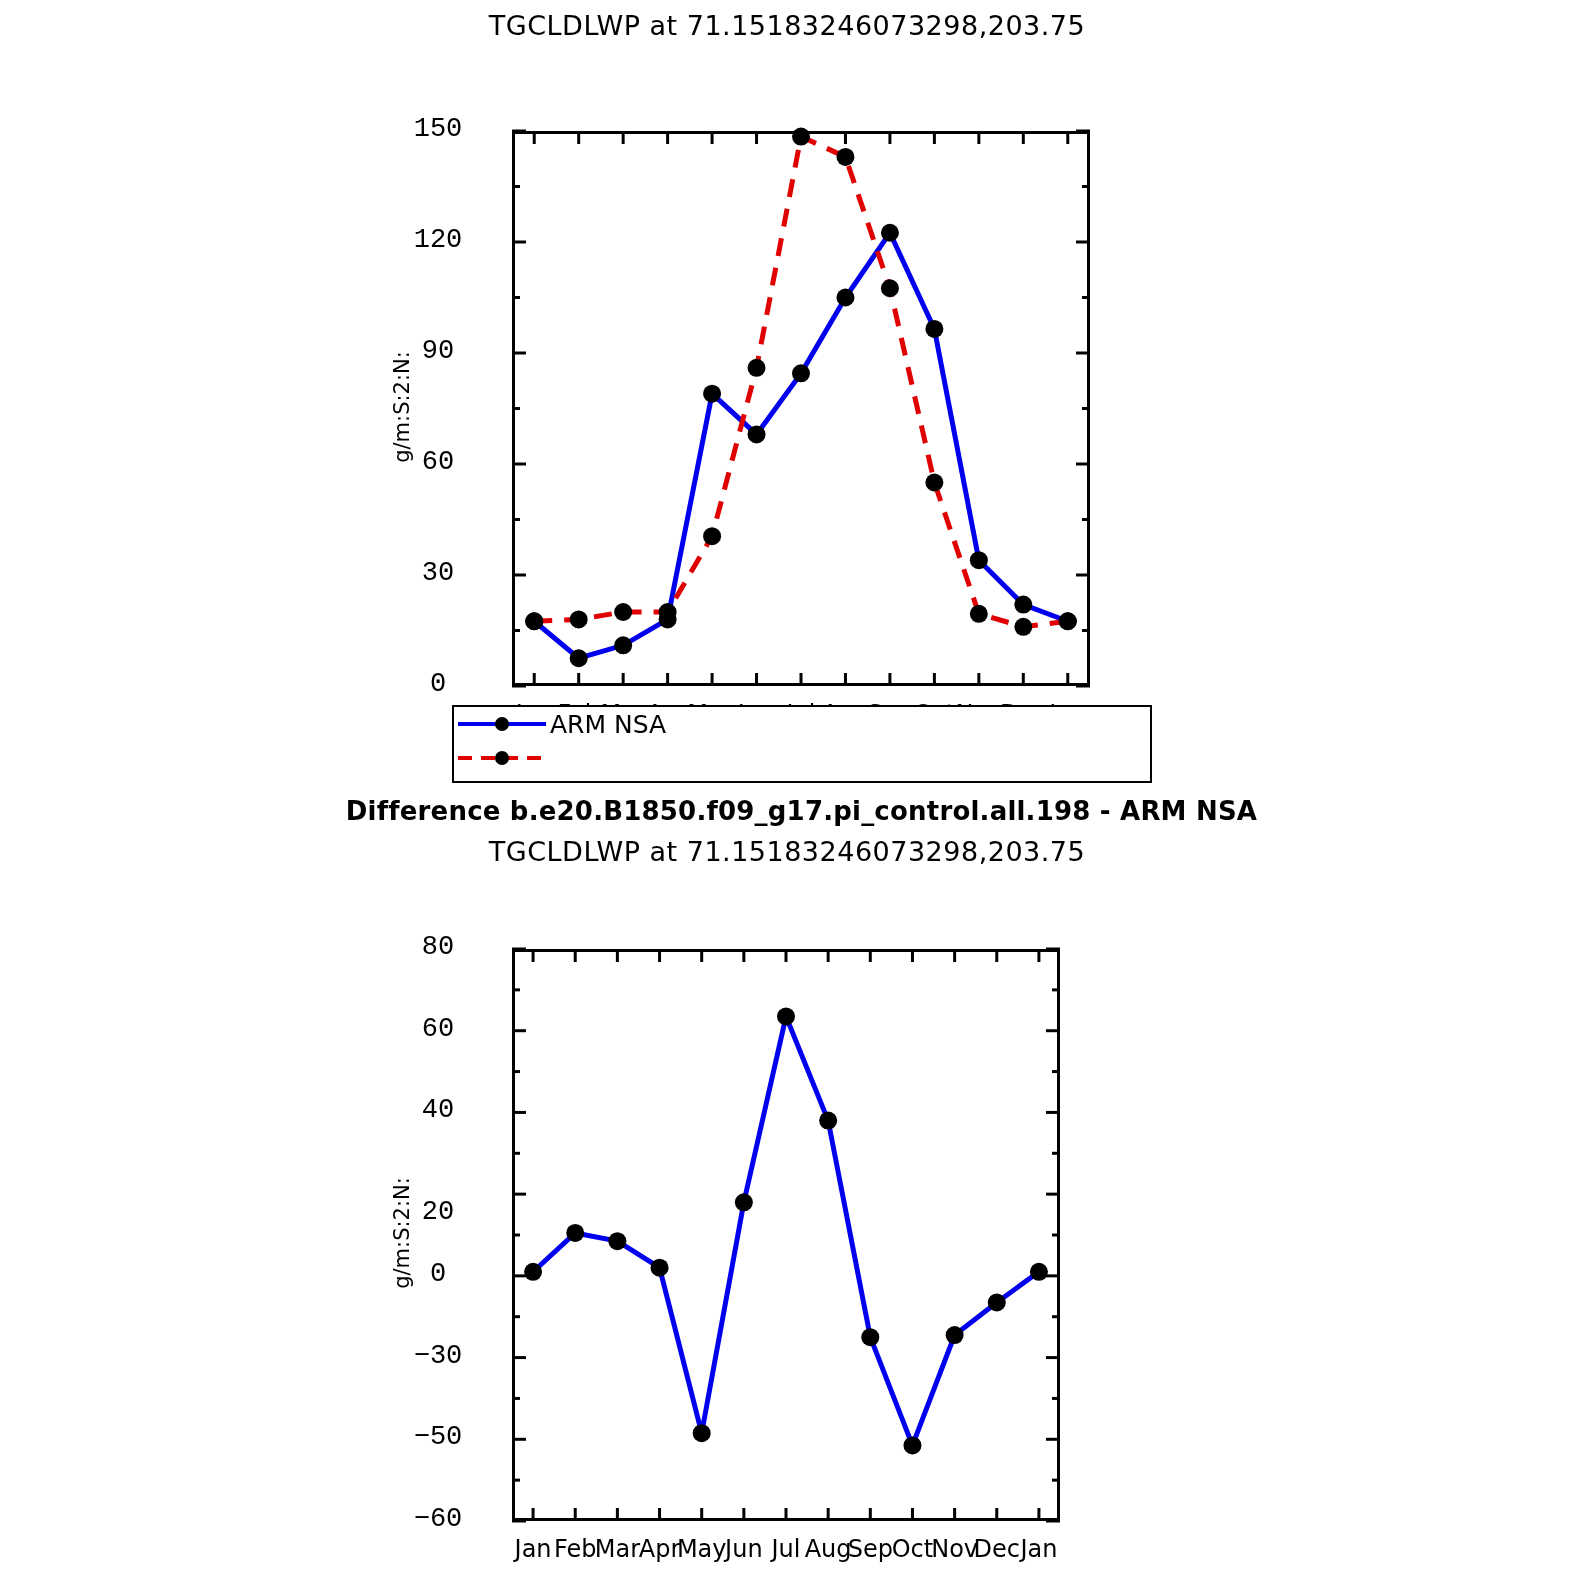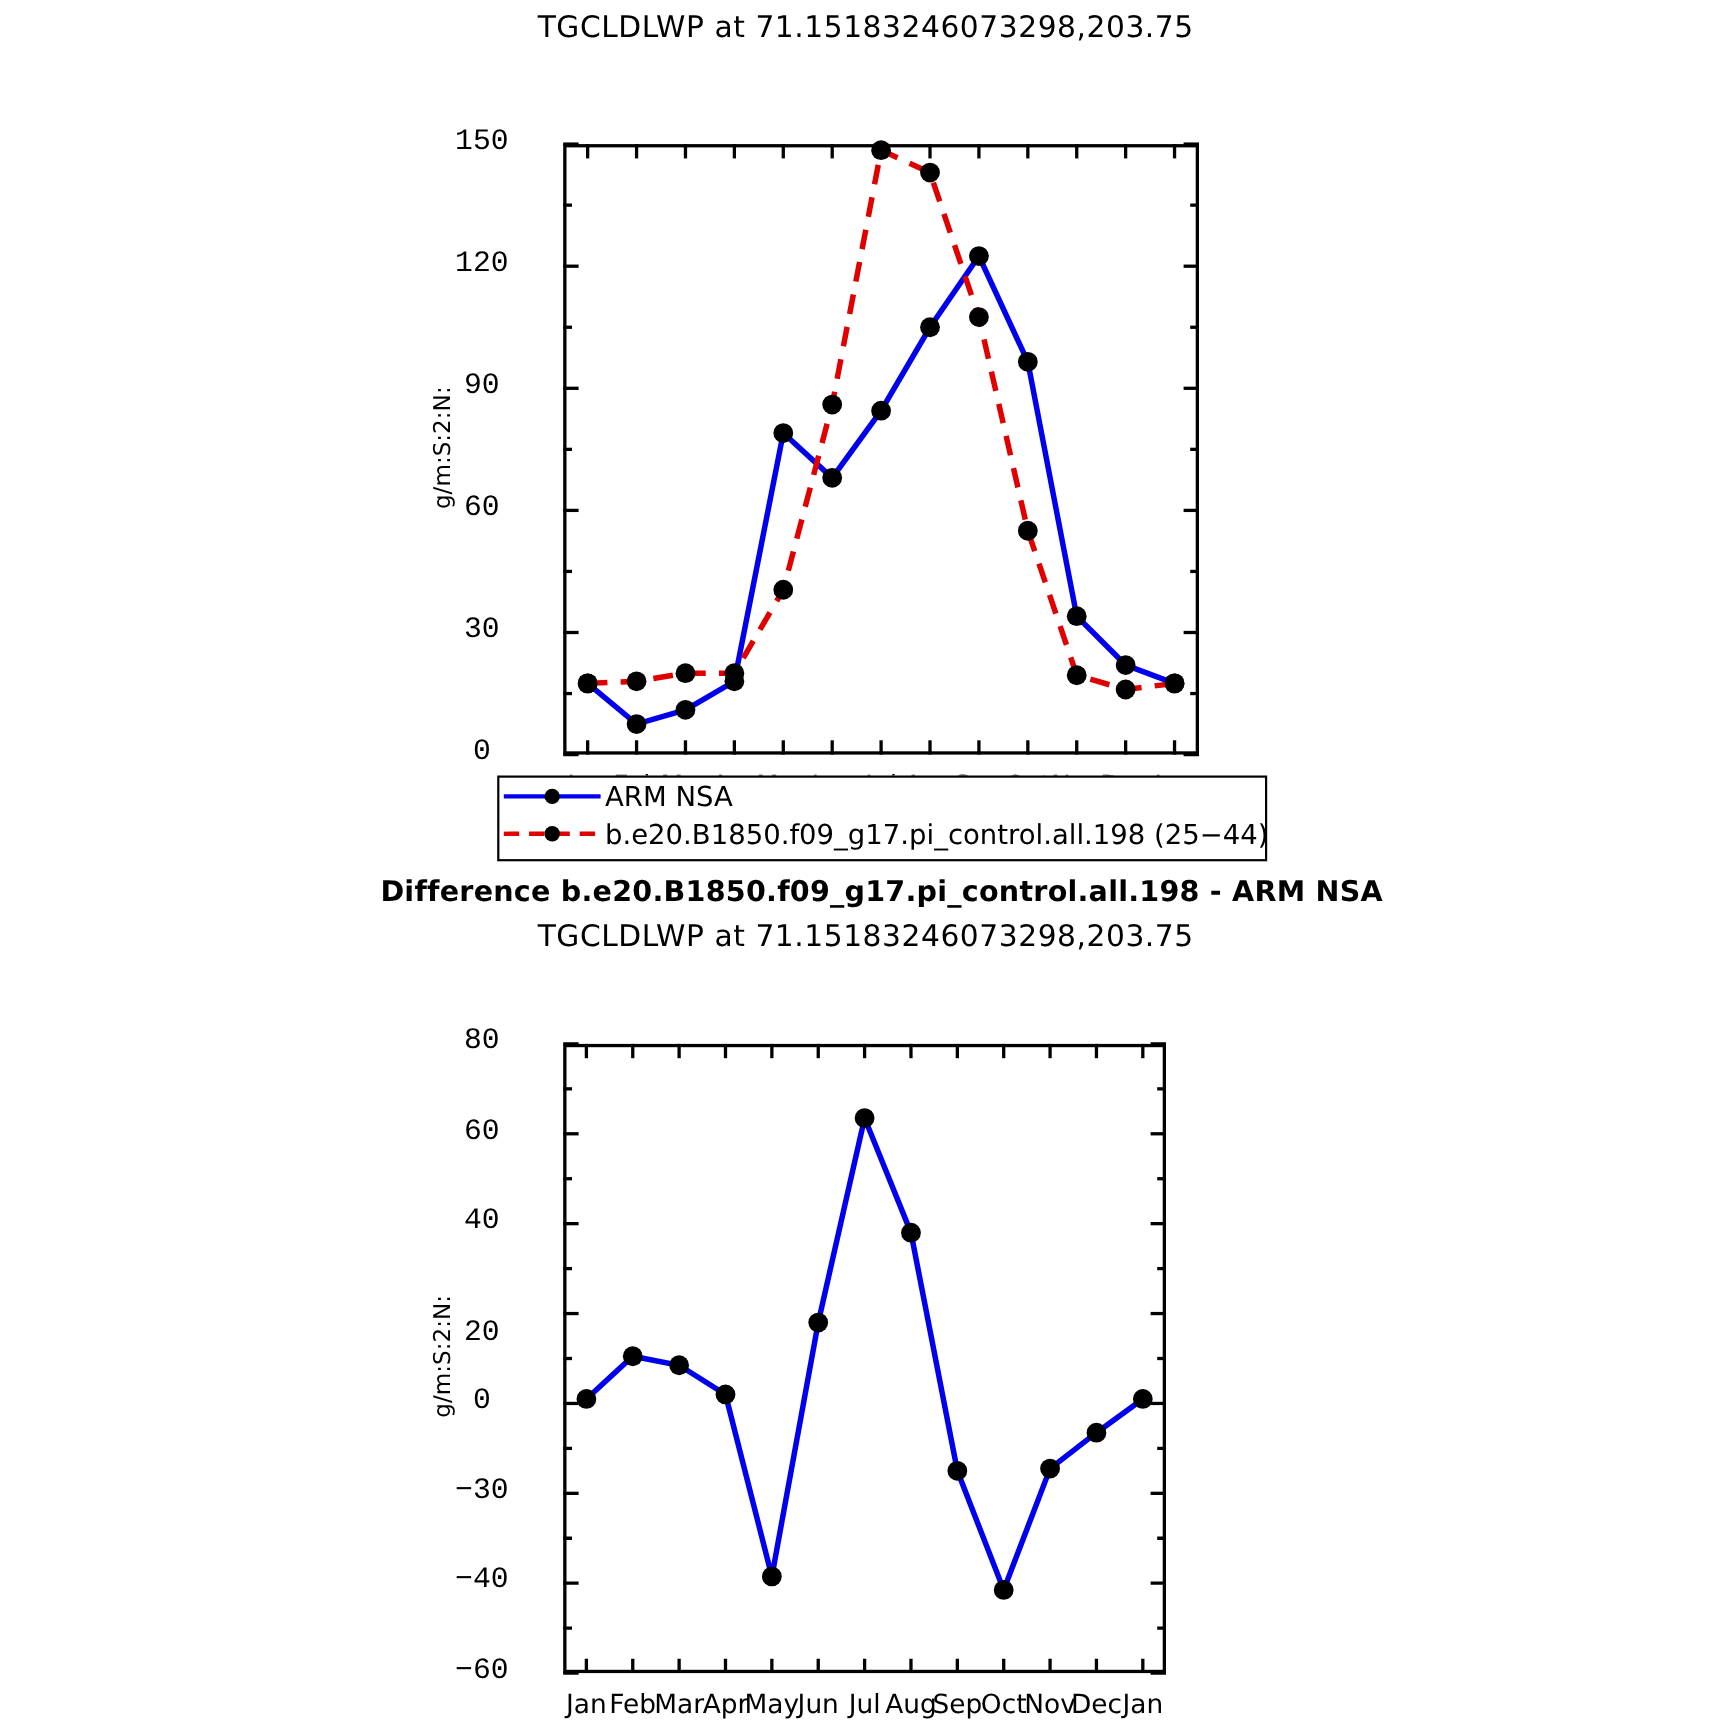--- a/index.html
+++ b/index.html
@@ -201,21 +201,20 @@
         <line x1="4" y1="17" x2="92" y2="17" stroke="#0000ee" stroke-width="4"></line>
         <circle cx="48" cy="17" r="7" fill="#000"></circle>
       </svg>
       <span class="legend-label">ARM NSA</span>
     </div>
     <div class="legend-row">
       <svg class="legend-sym" viewBox="0 0 96 34">
         <line x1="4" y1="17" x2="92" y2="17" stroke="#e00000" stroke-width="4" stroke-dasharray="14,9"></line>
         <circle cx="48" cy="17" r="7" fill="#000"></circle>
       </svg>
-      <span class="legend-label">b.e20.B1850.f09_g17.pi_control.all.198  (25−44)</span>
     </div>
   </div>
 </div>
 
 <div class="panel" id="panel-bottom">
   <div class="main-title" style="margin-top:6px;margin-left:29px;">Difference b.e20.B1850.f09_g17.pi_control.all.198 - ARM NSA</div>
   <div class="sub-title" style="margin-top:10px;">TGCLDLWP  at  71.15183246073298,203.75</div>
 
   <div class="plotwrap" id="bottom-plotwrap">
     <div class="plotbox" id="bottom-plotbox" style="left:512px; top:82px; width:548px; height:572px;"></div>
@@ -286,21 +285,21 @@
         <circle cx="786" cy="149.4142857142857" r="9" fill="#000"></circle>
         <circle cx="828.1538461538462" cy="253.60000000000002" r="9" fill="#000"></circle>
         <circle cx="870.3076923076924" cy="470.1428571428571" r="9" fill="#000"></circle>
         <circle cx="912.4615384615385" cy="578.4142857142857" r="9" fill="#000"></circle>
         <circle cx="954.6153846153846" cy="468.1" r="9" fill="#000"></circle>
         <circle cx="996.7692307692307" cy="435.4142857142857" r="9" fill="#000"></circle>
         <circle cx="1038.923076923077" cy="404.7714285714286" r="9" fill="#000"></circle>
       </svg>
     <div class="ylabel" id="bottom-ylabel" style="left: 292px; top: 354px; width: 220px; text-align: center;">g/m:S:2:N:</div>
   <div class="ytick-label" style="left: 382px; top: 637px; width: 112px;">−60</div>
-      <div class="ytick-label" style="left: 382px; top: 555.286px; width: 112px;">−40</div>
+      <div class="ytick-label" style="left: 382px; top: 555.286px; width: 112px;">−50</div>
       <div class="ytick-label" style="left: 382px; top: 473.571px; width: 112px;">−30</div>
       <div class="ytick-label" style="left: 382px; top: 391.857px; width: 112px;">0</div>
       <div class="ytick-label" style="left: 382px; top: 310.143px; width: 112px; margin-top: 20px;">20</div>
       <div class="ytick-label" style="left: 382px; top: 228.429px; width: 112px;">40</div>
       <div class="ytick-label" style="left: 382px; top: 146.714px; width: 112px;">60</div>
       <div class="ytick-label" style="left: 382px; top: 65px; width: 112px;">80</div>
       <div class="xtick-label" style="left: 488.077px; top: 668px; width: 90px;">Jan</div>
       <div class="xtick-label" style="left: 530.231px; top: 668px; width: 90px;">Feb</div>
       <div class="xtick-label" style="left: 572.385px; top: 668px; width: 90px;">Mar</div>
       <div class="xtick-label" style="left: 614.538px; top: 668px; width: 90px;">Apr</div>

